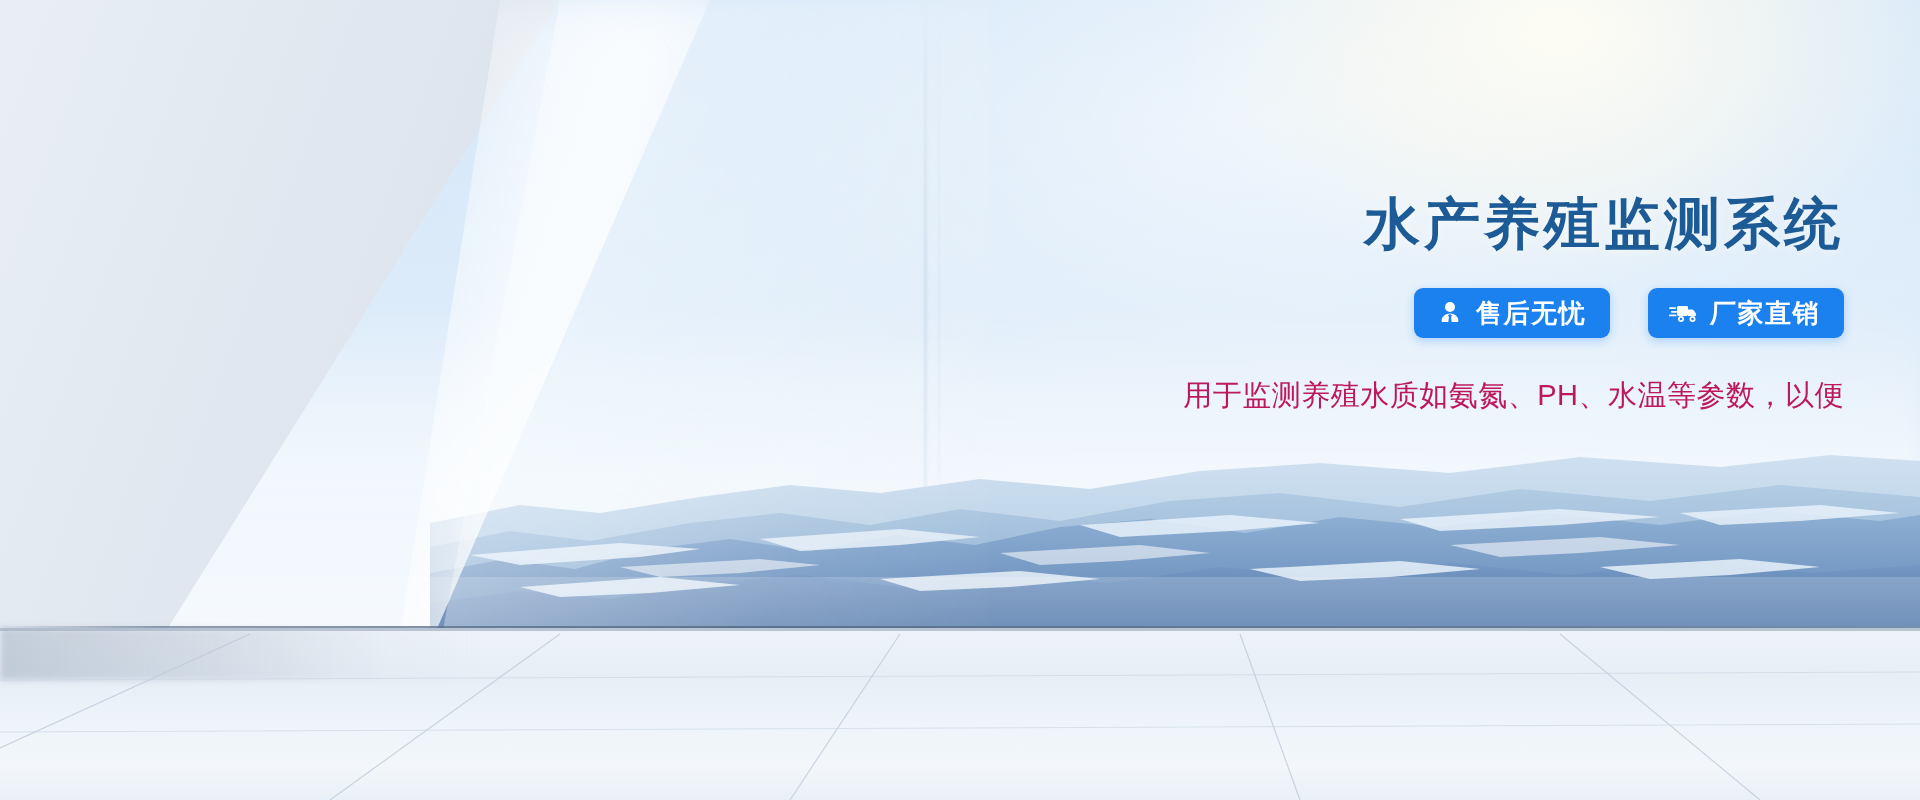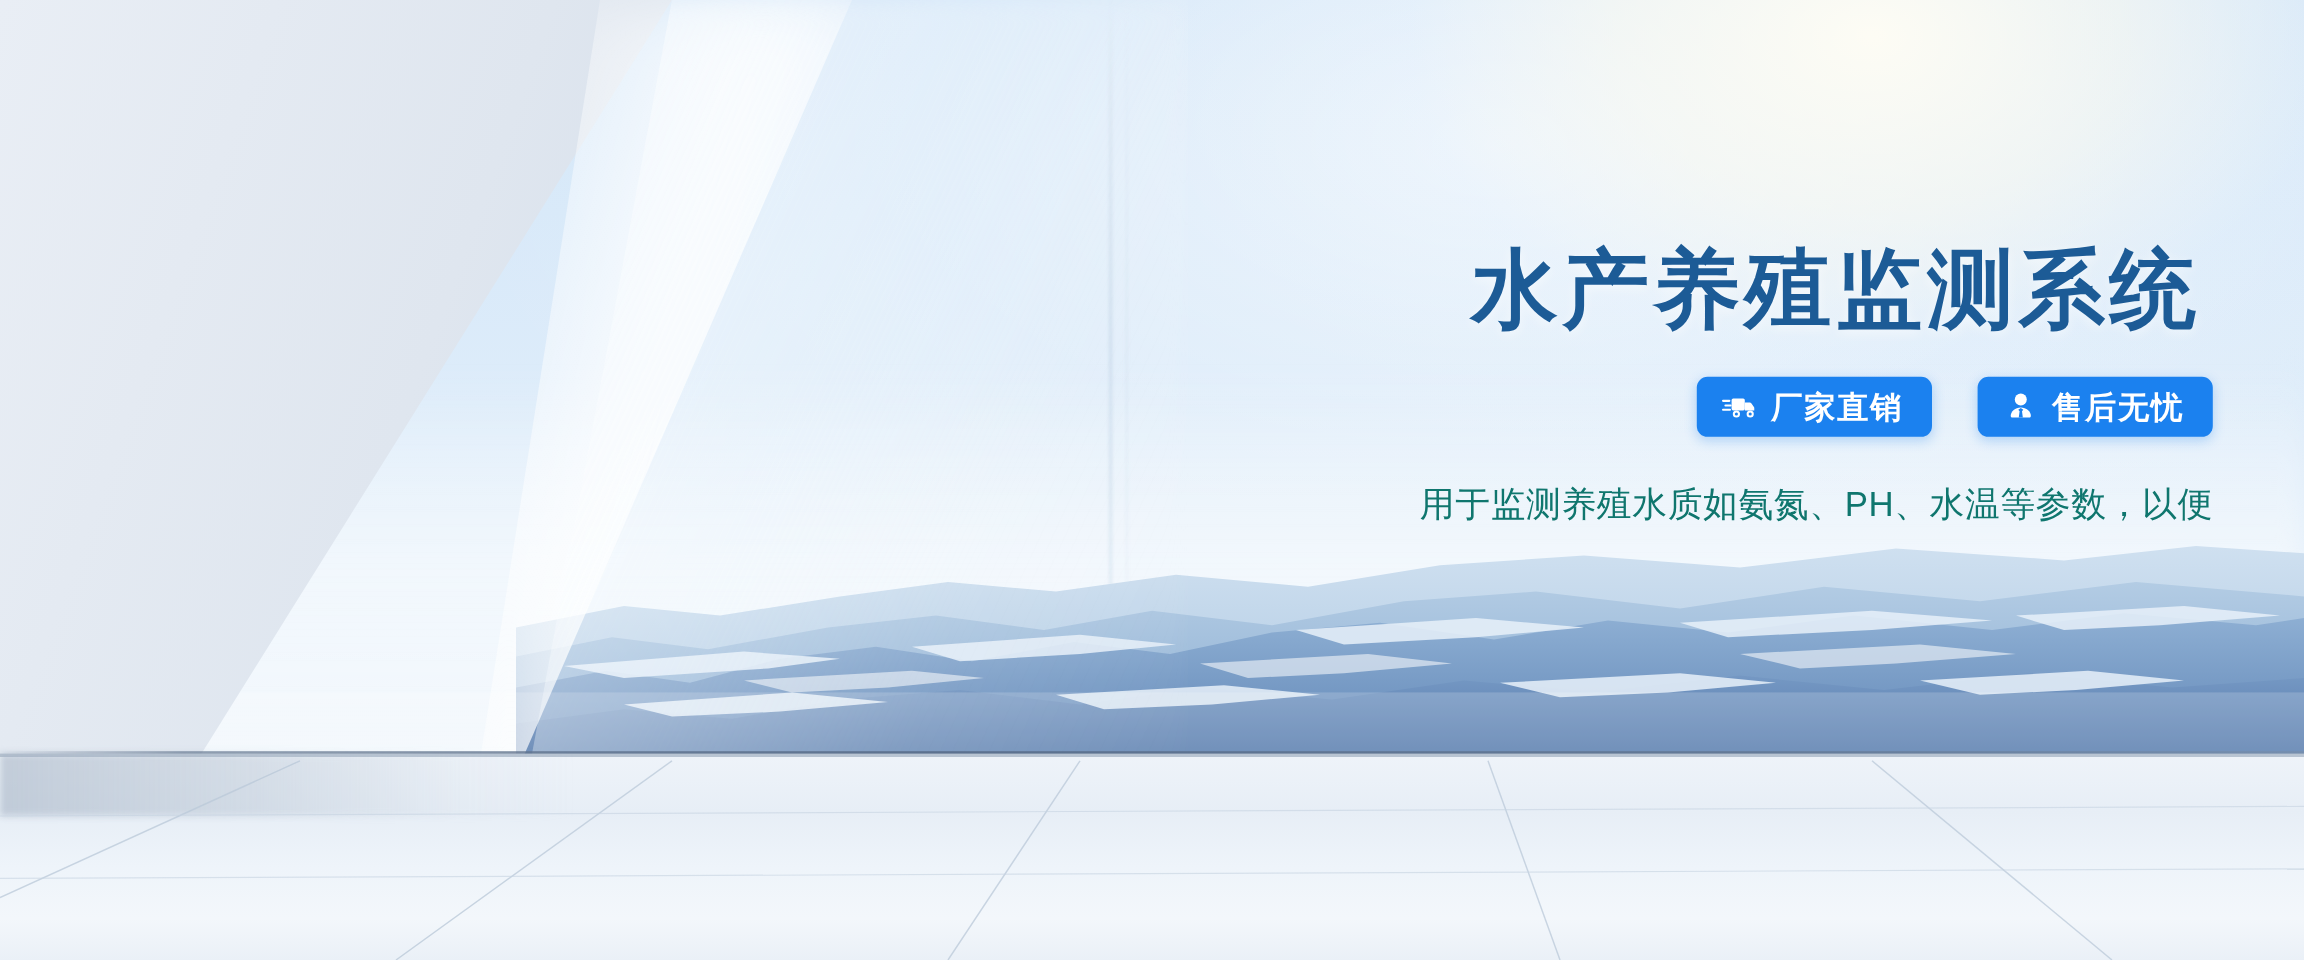--- a/index.html
+++ b/index.html
@@ -198,22 +198,22 @@
   .content {
     position: absolute;
     right: 76px;
     top: 196px;
     width: 840px;
     text-align: right;
     z-index: 8;
   }
 
   .hero-title {
-    margin: 10px;
-    font-size: 72px;
+    margin: 0;
+    font-size: 56px;
     line-height: 1.0;
     font-weight: 700;
     color: #1c5b96;
     letter-spacing: 4px;
     text-shadow: 0 2px 10px rgba(255,255,255,0.55);
     white-space: nowrap;
   }
 
   .badges {
     margin-top: 36px;
@@ -240,21 +240,21 @@
     line-height: 1;
     white-space: nowrap;
   }
   .badge-icon { display: inline-flex; align-items:center; justify-content:center; width: 32px; height: 26px; }
   .badge-icon svg { display:block; }
 
   .hero-desc {
     margin: 34px 0 0 0;
     font-size: 29px;
     line-height: 1.62;
-    color: #0f766e;
+    color: #be185d;
     font-weight: 400;
     letter-spacing: 0.5px;
   }
   .hero-desc .l { display: block; white-space: nowrap; }
 
 </style>
 </head>
 <body>
 
 <div class="banner">
@@ -341,52 +341,52 @@
   </div>
 
   <div class="content">
 
     <h1 class="hero-title">水产养殖监测系统</h1>
 
     <div class="badges">
 
       <div class="badge">
         <span class="badge-icon">
+          <svg width="24" height="24" viewBox="0 0 24 24" aria-hidden="true">
+            <g fill="#ffffff">
+              <circle cx="12" cy="6" r="5"></circle>
+              <path d="M12 12.6c-4.6 0-8.4 3.2-8.4 7.1 0 .7.5 1.3 1.2 1.3h14.4c.7 0 1.2-.6 1.2-1.3 0-3.9-3.8-7.1-8.4-7.1z"></path>
+            </g>
+            <g fill="#1b81ef">
+              <path d="M12 12.9l-2.1 1.6 1.1 1.2-.7 5.3h3.4l-.7-5.3 1.1-1.2z"></path>
+            </g>
+          </svg>
+        </span>
+        <span class="badge-label">售后无忧</span>
+      </div>
+
+      <div class="badge">
+        <span class="badge-icon">
           <svg width="30" height="22" viewBox="0 0 30 22" aria-hidden="true">
             <g fill="#ffffff">
               <rect x="8" y="4" width="11" height="10" rx="1.4"></rect>
               <path d="M19 7.5h4.2c.5 0 .9.2 1.2.6l2.2 3c.2.3.3.6.3.9V14h-7.9V7.5z"></path>
               <rect x="0" y="5.2" width="7" height="1.7" rx="0.85"></rect>
               <rect x="2" y="9" width="6" height="1.7" rx="0.85"></rect>
               <rect x="0" y="12.6" width="7.5" height="1.7" rx="0.85"></rect>
               <circle cx="12" cy="17" r="3" fill="#ffffff"></circle>
               <circle cx="12" cy="17" r="1.3" fill="#1b81ef"></circle>
               <circle cx="23.5" cy="17" r="3" fill="#ffffff"></circle>
               <circle cx="23.5" cy="17" r="1.3" fill="#1b81ef"></circle>
             </g>
           </svg>
         </span>
         <span class="badge-label">厂家直销</span>
       </div>
 
-      <div class="badge">
-        <span class="badge-icon">
-          <svg width="24" height="24" viewBox="0 0 24 24" aria-hidden="true">
-            <g fill="#ffffff">
-              <circle cx="12" cy="6" r="5"></circle>
-              <path d="M12 12.6c-4.6 0-8.4 3.2-8.4 7.1 0 .7.5 1.3 1.2 1.3h14.4c.7 0 1.2-.6 1.2-1.3 0-3.9-3.8-7.1-8.4-7.1z"></path>
-            </g>
-            <g fill="#1b81ef">
-              <path d="M12 12.9l-2.1 1.6 1.1 1.2-.7 5.3h3.4l-.7-5.3 1.1-1.2z"></path>
-            </g>
-          </svg>
-        </span>
-        <span class="badge-label">售后无忧</span>
-      </div>
-
     </div>
 
     <p class="hero-desc">
       <span class="l">用于监测养殖水质如氨氮、PH、水温等参数，以便</span>
     </p>
 
   </div>
 </div>
 
 </body></html>

